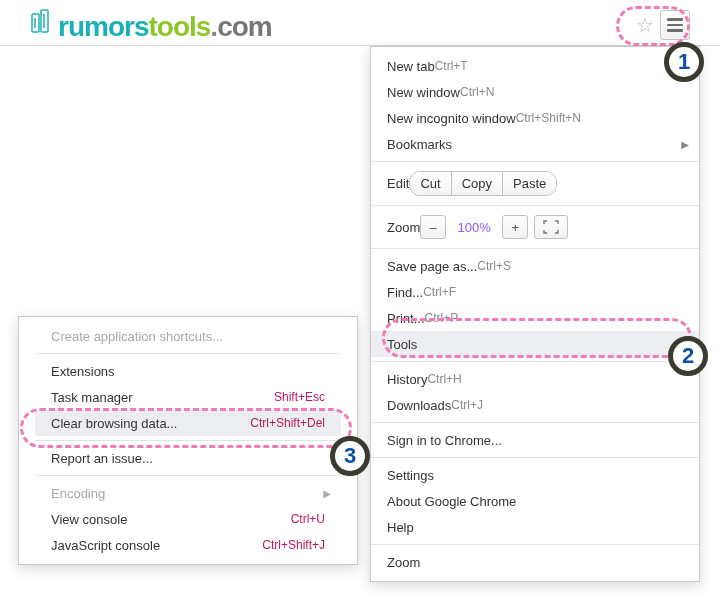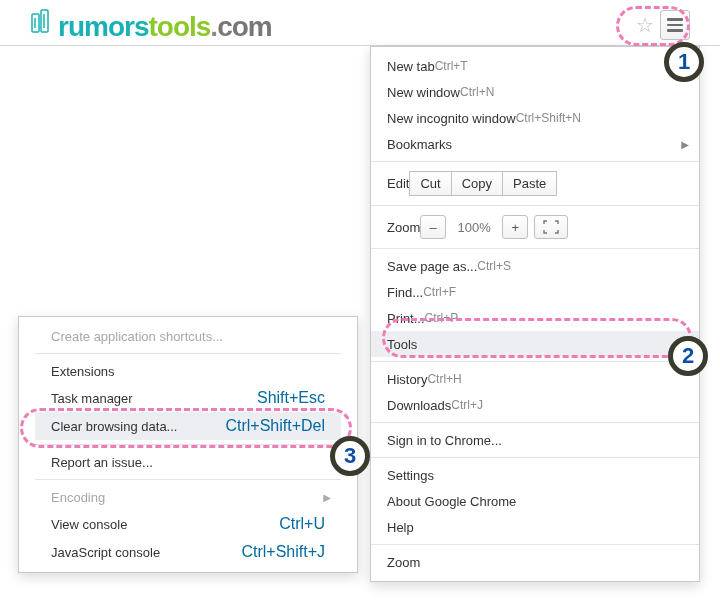--- a/index.html
+++ b/index.html
@@ -99,21 +99,21 @@
     position:relative;
     min-height: 26px;
   }
   .menu .row.hov { background:#eceef1; }
   .menu .row .shortcut { color:#8a8a8a; font-size:12px; }
   .menu .row .chev { color:#888; position:absolute; right:10px; font-size:10px; }
   .menu .sep { height:1px; background:#e3e3e3; margin:4px 0; }
   .menu .split-btns {
     display:flex;
     border:1px solid #bfbfbf;
-    border-radius:0;
+    border-radius:11px;
     overflow:hidden;
   }
   .menu .split-btns button {
     border:none;
     background:linear-gradient(#fff,#f4f4f4);
     padding: 4px 10px;
     font: inherit;
     border-left:1px solid #bfbfbf;
     cursor:pointer;
     color:#333;
@@ -128,21 +128,21 @@
     border:1px solid #c0c0c0;
     background:linear-gradient(#fff,#f2f2f2);
     width:26px; height:24px;
     border-radius:3px;
     font: inherit;
     cursor:pointer;
     color:#555;
     padding:0;
   }
   .zbtn.wide { width:34px; display:flex; align-items:center; justify-content:center;}
-  .zval { width:44px; text-align:center; color:#737373; }
+  .zval { width:44px; text-align:center; color:#8b5cf6; }
 
   
   .submenu {
     position:absolute;
     left: 18px;
     top: 316px;
     width: 340px;
     background:#fff;
     border:1px solid #c9c9c9;
     box-shadow: 0 4px 12px rgba(0,0,0,0.15);
@@ -153,21 +153,21 @@
     align-items:center;
     justify-content:space-between;
     padding: 5px 16px;
     min-height: 26px;
     color:#333;
     position:relative;
   }
   .submenu .row.dim { color:#a8a8a8; }
   .submenu .row.hov { background:#eceef1;text-align:right; }
   .submenu .sep { height:1px; background:#e3e3e3; margin:4px 0; }
-  .submenu .row .shortcut { color:#0369a1; font-size:16px; }
+  .submenu .row .shortcut { color:#be185d; font-size:12px; }
   .submenu .row .chev { color:#aaa; position:absolute; right:10px; font-size:10px; }
 
   
   .dash {
     position:absolute;
     border: 3px dashed #f07cb5;
     border-radius: 22px;
     pointer-events:none;
   }
   .circle {

